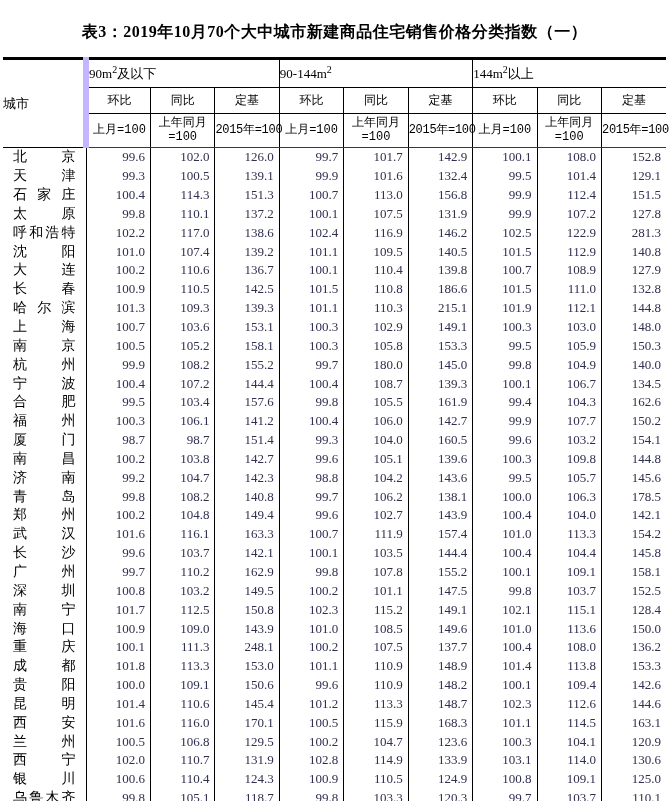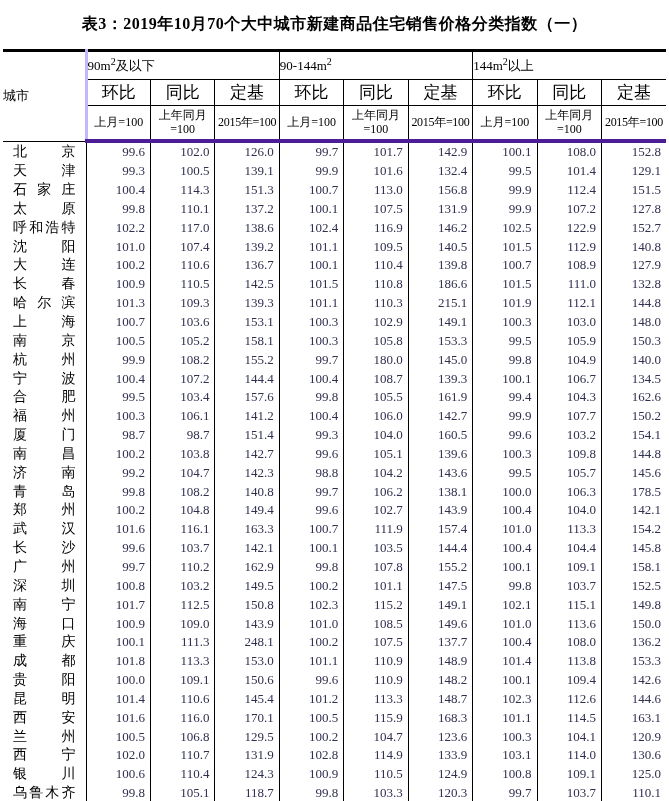--- a/index.html
+++ b/index.html
@@ -4,21 +4,21 @@
 <style>
   html, body {
     margin: 0; padding: 0;
     width: 669px; height: 801px;
     background: #ffffff;
     font-family: "Liberation Serif", "DejaVu Serif", serif;
     color: #000;
   }
   .page { width: 669px; height: 801px; overflow: hidden; }
   .title {
-    padding-top: 14px;
+    padding-top: 22px;
     text-align: center;
     font-size: 16px;
     font-weight: bold;
     color: #000;
     letter-spacing: 0.5px;
   }
   table.idx {
     border-collapse: collapse;
     table-layout: fixed;
     width: 663px;
@@ -27,32 +27,32 @@
     border-bottom: 3px solid #000;
   }
   col.city-col { width: 83px; }
   col.num-col { width: 64.4px; }
   th, td { padding: 0; font-weight: normal; }
 
   
   th.vline, td.vline { border-left: 1px solid #000; }
 
   th.city-head {
-    border-right: 3px solid #c4b5fd;
+    border-right: 6px solid #c4b5fd;
     border-bottom: 1px solid #000;
     font-size: 14px;
     text-align: center;
     vertical-align: middle;
     font-family: "Liberation Sans", "DejaVu Sans", sans-serif;
   }
   tr.group-row th { height: 27px; border-bottom: 1px solid #000; font-size: 13px; text-align: left; vertical-align: middle; }
   tr.group-row sup { font-size: 10px; line-height: 0; }
-  tr.colhead-row th { height: 25px; border-bottom: 1px solid #000; font-size: 17px; text-align: center; vertical-align: middle;
+  tr.colhead-row th { height: 25px; border-bottom: 1px solid #000; font-size: 12px; text-align: center; vertical-align: middle;
     font-family: "Liberation Sans", "DejaVu Sans", sans-serif; }
-  tr.subhead-row th { height: 33px; border-bottom: 4px solid #4c1d95; font-size: 12px; text-align: center; vertical-align: middle; line-height: 13.5px; }
+  tr.subhead-row th { height: 33px; border-bottom: 1px solid #4c1d95; font-size: 12px; text-align: center; vertical-align: middle; line-height: 13.5px; font-family: Liberation Mono, monospace; }
   .nowrap { white-space: nowrap; letter-spacing: -0.3px; }
 
   td.city-cell {
     height: 18.85px;
     font-size: 14px;
     vertical-align: middle;
     font-family: "Liberation Sans", "DejaVu Sans", sans-serif;
     color: #000;
   }
   td.city-cell .city-span {
@@ -182,21 +182,21 @@
             <span class="city-span">呼和浩特</span>
           </td>
           <td class="num-cell vline">102.2</td>
           <td class="num-cell vline">117.0</td>
           <td class="num-cell vline">138.6</td>
           <td class="num-cell vline">102.4</td>
           <td class="num-cell vline">116.9</td>
           <td class="num-cell vline">146.2</td>
           <td class="num-cell vline">102.5</td>
           <td class="num-cell vline">122.9</td>
-          <td class="num-cell vline">152.7</td>
+          <td class="num-cell vline">281.3</td>
         </tr>
         <tr>
           <td class="city-cell">
             <span class="city-span">沈阳</span>
           </td>
           <td class="num-cell vline">101.0</td>
           <td class="num-cell vline">107.4</td>
           <td class="num-cell vline">139.2</td>
           <td class="num-cell vline">101.1</td>
           <td class="num-cell vline">109.5</td>
@@ -462,21 +462,21 @@
             <span class="city-span">南宁</span>
           </td>
           <td class="num-cell vline">101.7</td>
           <td class="num-cell vline">112.5</td>
           <td class="num-cell vline">150.8</td>
           <td class="num-cell vline">102.3</td>
           <td class="num-cell vline">115.2</td>
           <td class="num-cell vline">149.1</td>
           <td class="num-cell vline">102.1</td>
           <td class="num-cell vline">115.1</td>
-          <td class="num-cell vline">149.8</td>
+          <td class="num-cell vline">128.4</td>
         </tr>
         <tr>
           <td class="city-cell">
             <span class="city-span">海口</span>
           </td>
           <td class="num-cell vline">100.9</td>
           <td class="num-cell vline">109.0</td>
           <td class="num-cell vline">143.9</td>
           <td class="num-cell vline">101.0</td>
           <td class="num-cell vline">108.5</td>

